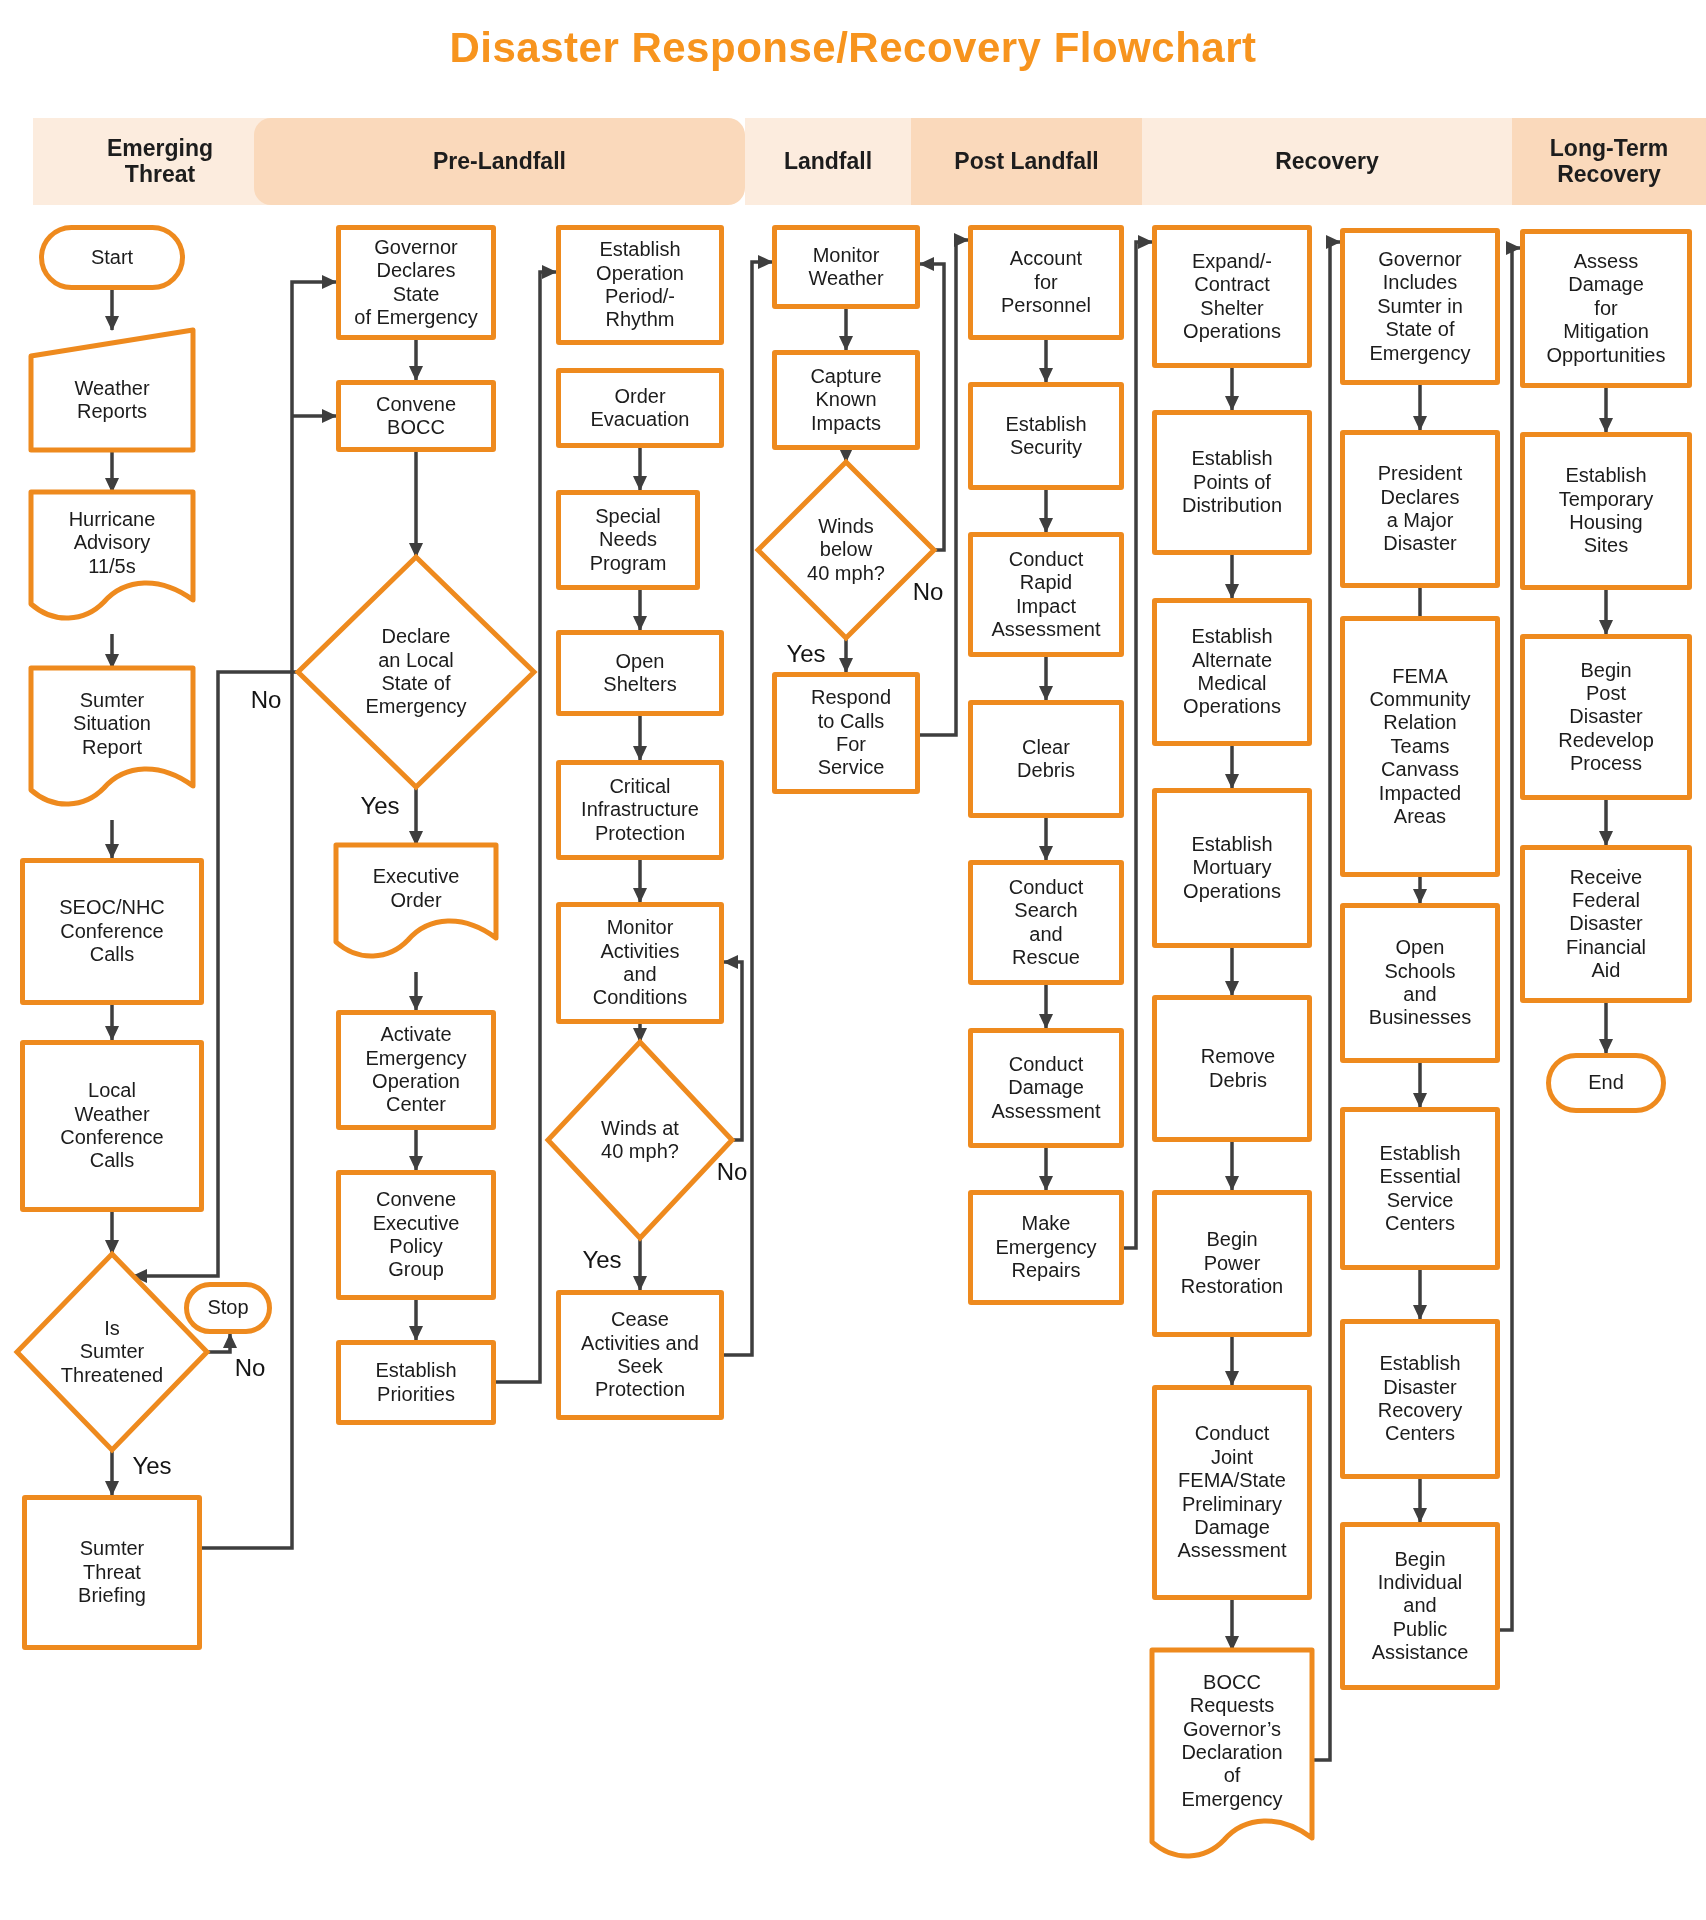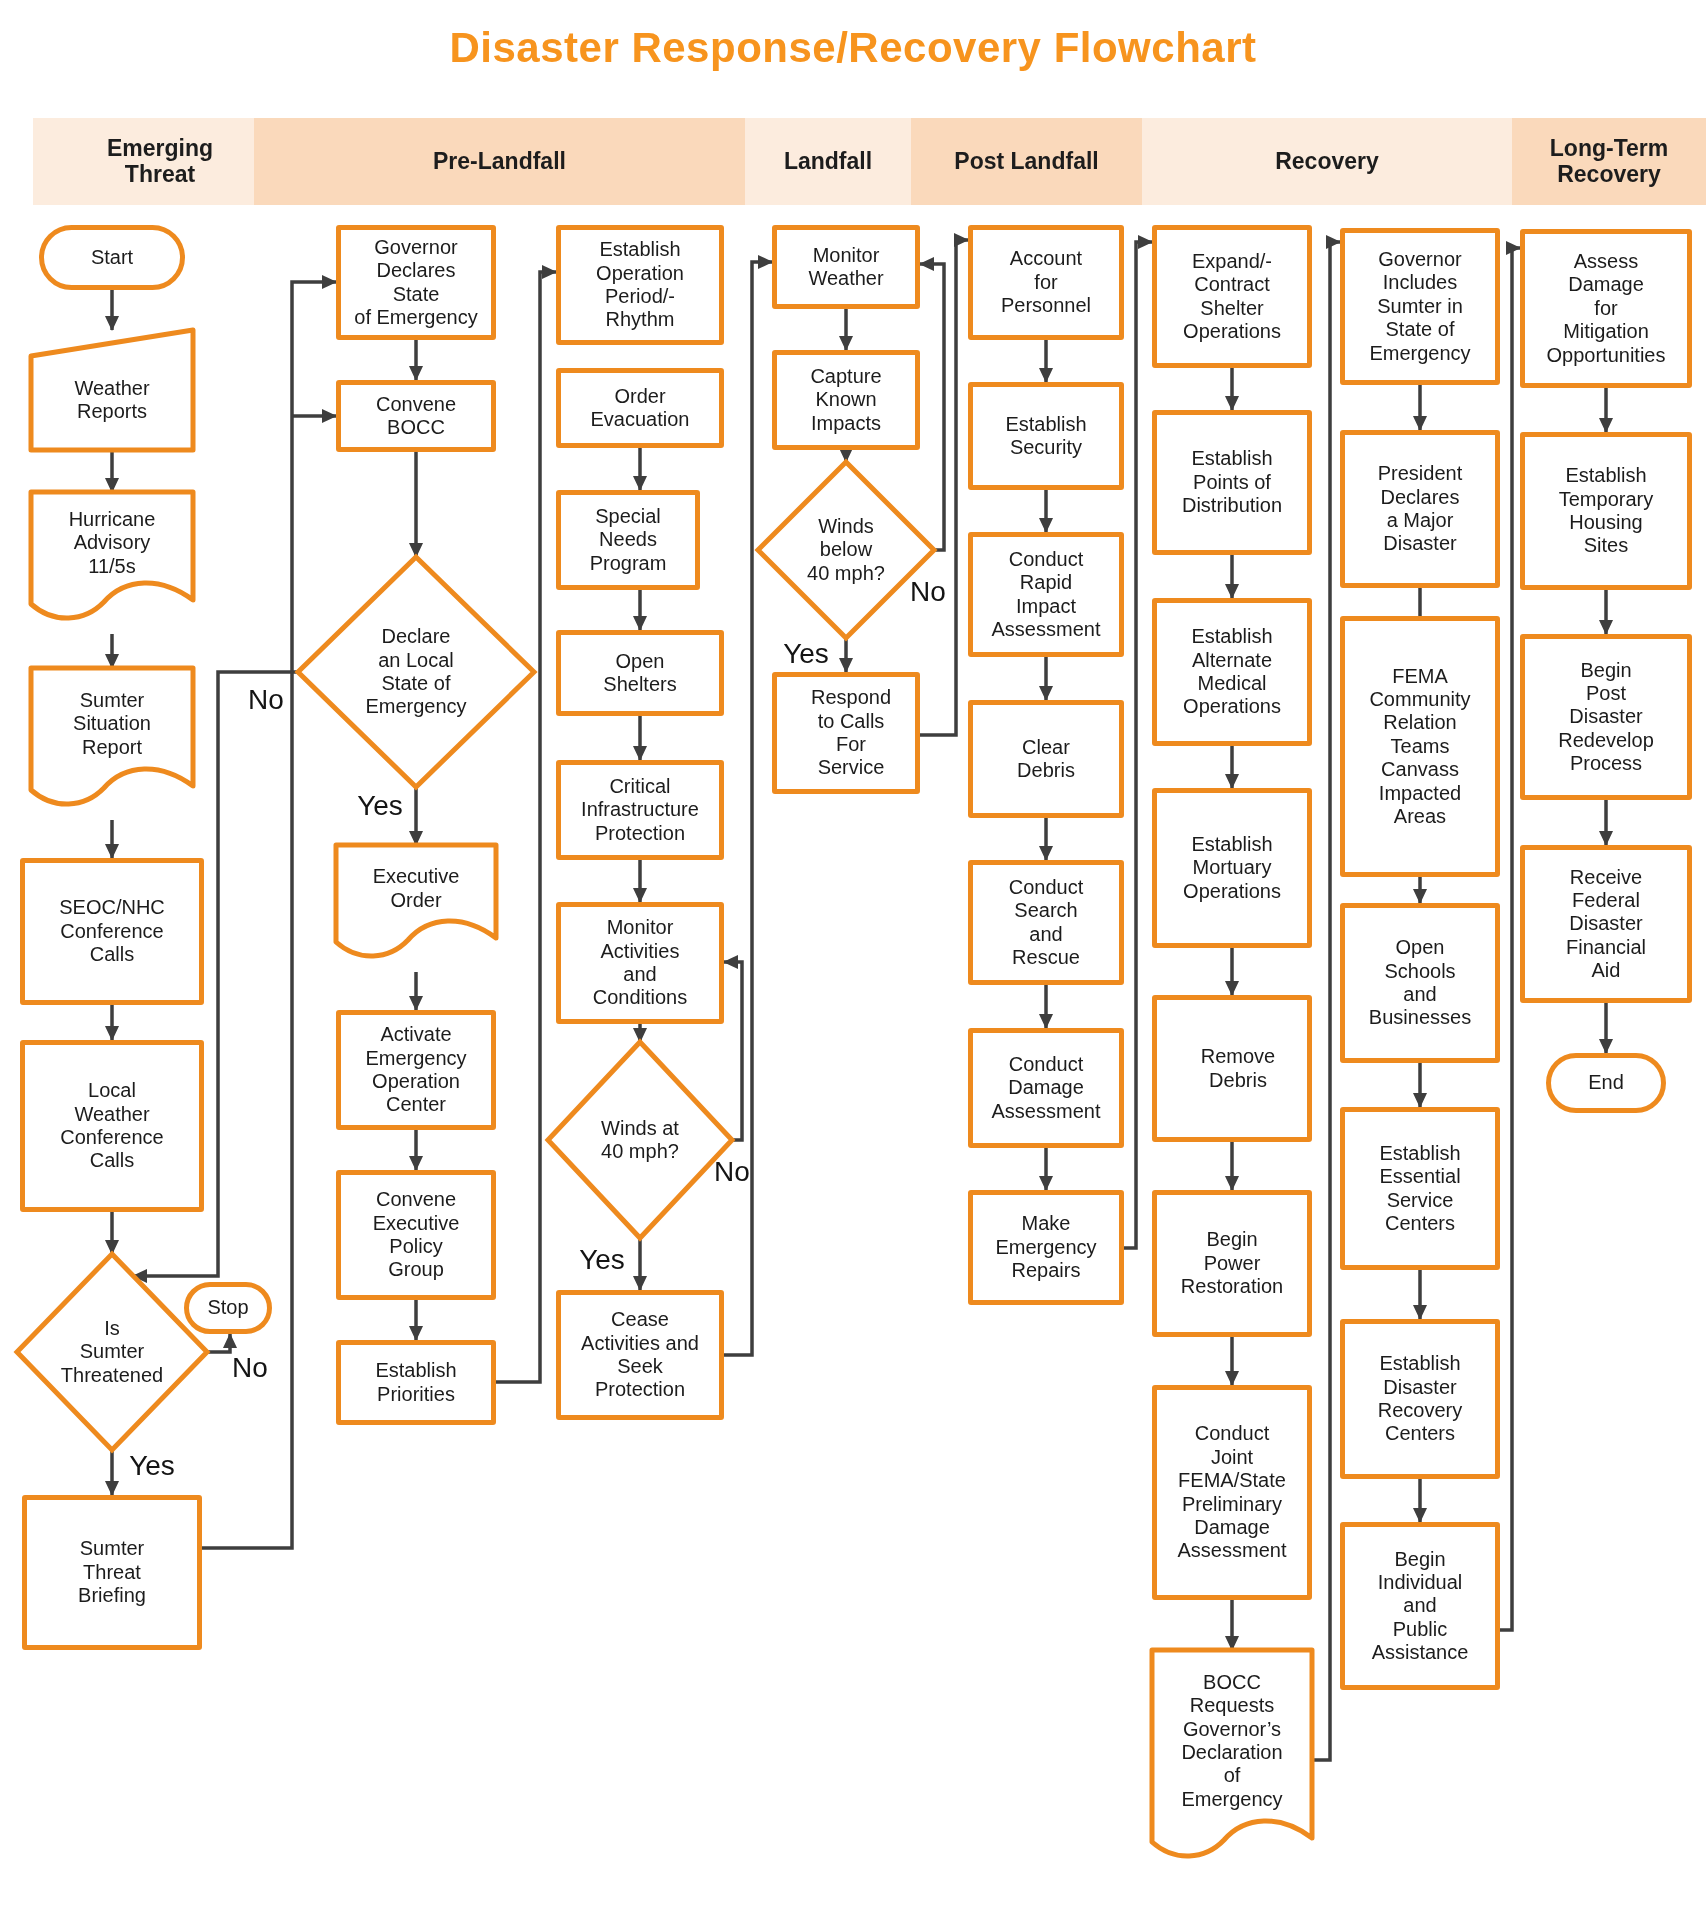--- a/index.html
+++ b/index.html
@@ -10,33 +10,33 @@
   .lane{position:absolute;top:118px;height:87px;display:flex;align-items:center;justify-content:center;}
   .lane.light{background:var(--lanelight,#FCECDE);}
   .lane.dark{background:var(--lanedark,#FAD9BB);}
   .lane-label{font-weight:bold;font-size:23px;line-height:1.12;color:#1d1d1d;text-align:center;}
   .node{position:absolute;display:flex;align-items:center;justify-content:center;
         text-align:center;font-size:20px;line-height:1.17;color:#1c1c1c;
         white-space:pre-line;box-sizing:border-box;}
   .node.rect{background:#fff;border:5px solid var(--orange,#EE8A1E);border-radius:3px;}
   .node.stadium{background:#fff;border:5px solid var(--orange,#EE8A1E);border-radius:999px;}
   .node.ghost{background:transparent;border:none;}
-  .elabel{position:absolute;font-size:28px;color:#141414;transform:translate(-50%,-50%);}
+  .elabel{position:absolute;font-size:24px;color:#141414;transform:translate(-50%,-50%);}
   svg.wires{position:absolute;left:0;top:0;}
 </style>
 </head>
 <body>
 
 <div class="canvas" id="canvas" style="--orange: #EE8A1E; --titlecolor: #F7941E; --lanelight: #FCECDE; --lanedark: #FAD9BB;">
   <div class="title">Disaster Response/Recovery Flowchart</div>
 
   <div class="lane light" id="lane0" style="left: 0px; width: 254px; margin-left: 33px;">
       <span class="lane-label" style="max-width: 150px;">Emerging Threat</span>
     </div>
-  <div class="lane dark" id="lane1" style="left: 254px; width: 491px;">
+  <div class="lane dark" id="lane1" style="left: 254px; width: 491px; border-radius: 17px;">
       <span class="lane-label">Pre-Landfall</span>
     </div>
   <div class="lane light" id="lane2" style="left: 745px; width: 166px;">
       <span class="lane-label">Landfall</span>
     </div>
   <div class="lane dark" id="lane3" style="left: 911px; width: 231px;">
       <span class="lane-label">Post Landfall</span>
     </div>
   <div class="lane light" id="lane4" style="left: 1142px; width: 370px;">
       <span class="lane-label">Recovery</span>

